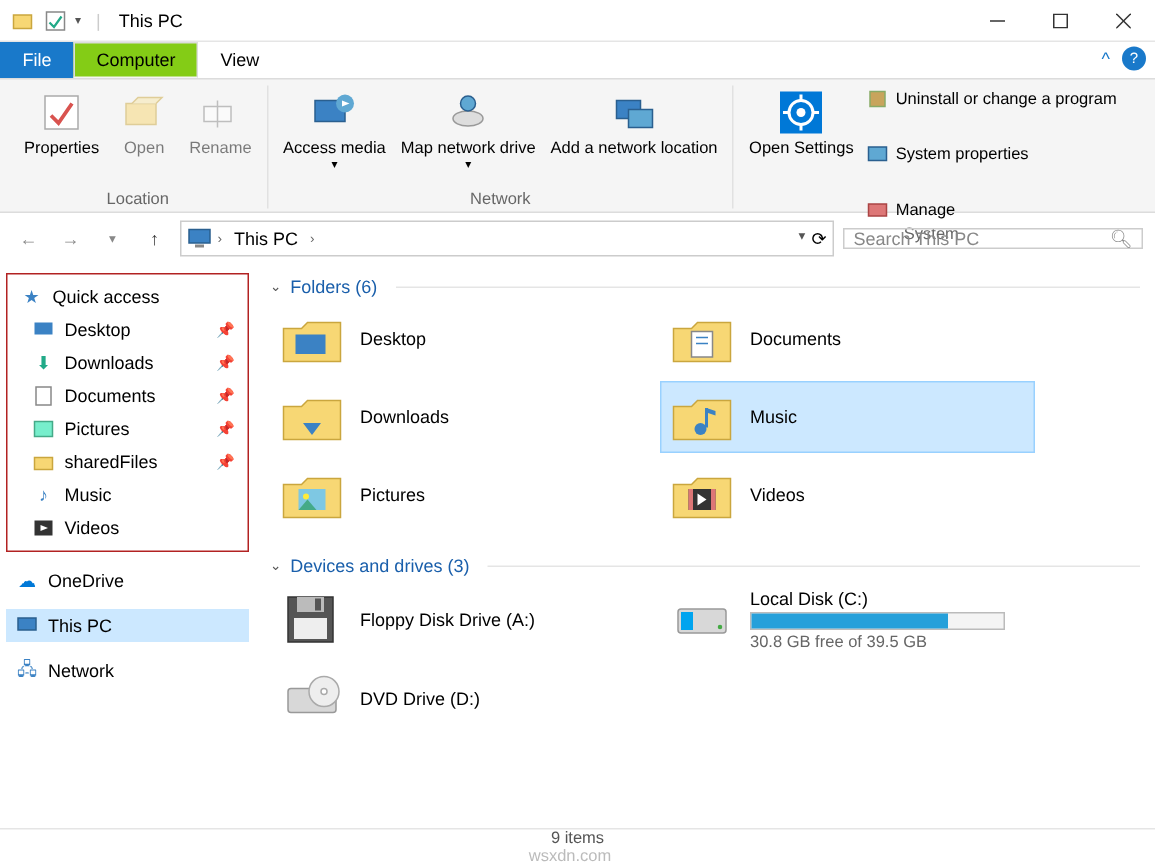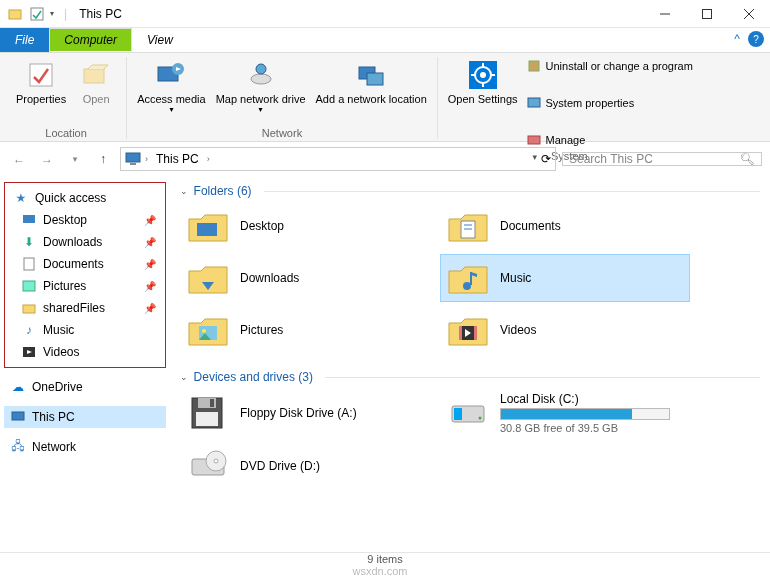--- a/index.html
+++ b/index.html
@@ -8,21 +8,21 @@
 
 .titlebar { height: 28px; display: flex; align-items: center; border-bottom: 1px solid #e5e5e5; }
 .titlebar .qat { display: flex; align-items: center; gap: 4px; padding: 0 6px; }
 .qat-icon { width: 18px; height: 18px; display: flex; align-items: center; justify-content: center; }
 .titlebar .title { padding-left: 8px; font-size: 12px; }
 .titlebar .spacer { flex: 1; }
 .winbtn { width: 42px; height: 28px; display: flex; align-items: center; justify-content: center; }
 
 
 .tabs { height: 24px; display: flex; align-items: end; background: #fff; position: relative; }
-.tab { padding: 4px 14px 4px 14px; font-size: 12px; border: 1px solid transparent; font-style: italic; }
+.tab { padding: 4px 14px 4px 14px; font-size: 12px; border: 1px solid transparent; }
 .tab.file { background: #1979ca; color: #fff; }
 .tab.active { background: #84cc16; border: 1px solid #dcdcdc; border-bottom: 1px solid #f5f5f5; }
 .tabs .right { position: absolute; right: 6px; top: 3px; display: flex; gap: 8px; align-items: center; }
 .help-circle { width: 16px; height: 16px; border-radius: 50%; background: #1979ca; color: #fff; display: flex; align-items: center; justify-content: center; font-size: 10px; }
 
 
 .ribbon { background: #f5f5f5; border-top: 1px solid #dcdcdc; border-bottom: 1px solid #dcdcdc; display: flex; padding: 4px 6px 2px 6px; height: 90px; }
 .ribbon-group { display: flex; flex-direction: column; align-items: center; padding: 0 6px; border-right: 1px solid #e1e1e1; }
 .ribbon-group:last-child { border-right: none; }
 .ribbon-items { display: flex; gap: 2px; flex: 1; align-items: flex-start; }
@@ -138,20 +138,29 @@
         <span>Properties</span>
       </div>
       <div class="ribbon-btn disabled">
         <span class="ico">
             <svg width="28" height="28">
               <rect x="2" y="8" width="20" height="14" fill="#f7d774" stroke="#caa63e"></rect>
               <path d="M6 8 L10 4 L26 4 L22 8" fill="#f7e6a8" stroke="#caa63e"></path>
             </svg>
           </span>
         <span>Open</span>
+      </div>
+      <div class="ribbon-btn disabled">
+        <span class="ico">
+            <svg width="28" height="28">
+              <rect x="3" y="10" width="18" height="10" fill="#fff" stroke="#888"></rect>
+              <line x1="12" y1="6" x2="12" y2="24" stroke="#888"></line>
+            </svg>
+          </span>
+        <span>Rename</span>
       </div>
     </div>
     <div class="group-label">Location</div>
   </div>
 
   <div class="ribbon-group">
     <div class="ribbon-items">
       <div class="ribbon-btn">
         <span class="ico">
             <svg width="30" height="28">

